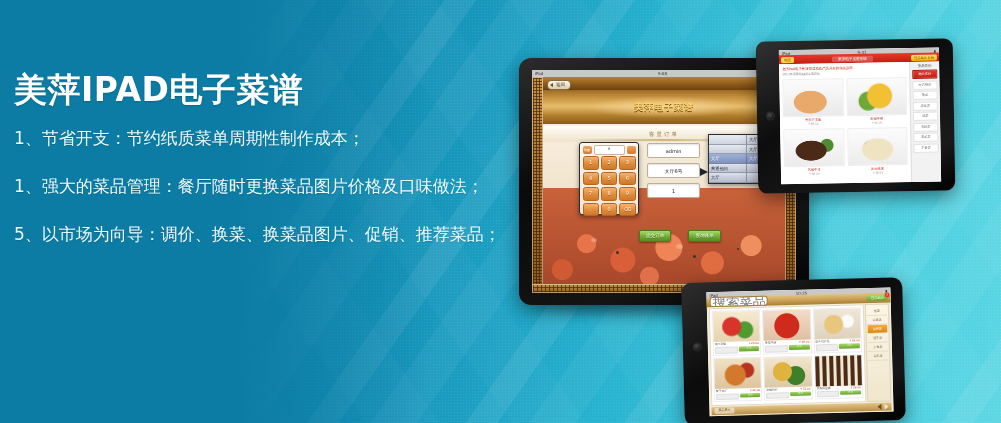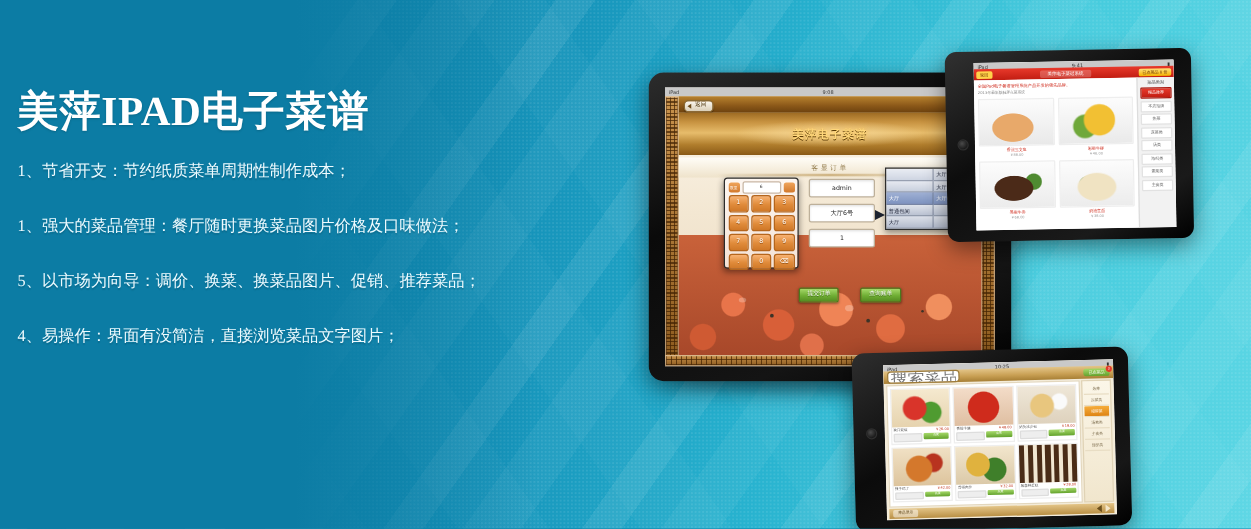--- a/index.html
+++ b/index.html
@@ -31,28 +31,28 @@
       rgba(255,255,255,0.045) 60px,
       rgba(255,255,255,0.045) 120px);
     opacity:.6;}
   .bg-left-fade{position:absolute;left:0;top:0;width:430px;height:100%;
     background:linear-gradient(90deg,#0c7ca4 0%,#0c7ca4 55%,rgba(12,124,164,0) 100%);}
   .bg-dots{position:absolute;inset:0;opacity:.10;
     background-image:radial-gradient(rgba(255,255,255,.9) 0.6px, rgba(0,0,0,0) 0.7px);
     background-size:3px 3px;}
 
   
-  .copy{position:absolute;left:14px;top:72px;width:420px;font-family:Liberation Serif, serif;}
+  .copy{position:absolute;left:14px;top:72px;width:420px;}
   .headline{
     font-size:33px;font-weight:bold;color:#ffffff;letter-spacing:.5px;
     line-height:1.1;margin:0 0 22px 0;white-space:nowrap;
     text-shadow:0 1px 2px rgba(0,0,0,.18);}
   .bullets{list-style:none;margin:0;padding:0;}
   .bullets li{
-    font-size:13px;color:#eefbff;line-height:1;margin-bottom:31px;
+    font-size:17px;color:#eefbff;line-height:1;margin-bottom:31px;
     white-space:nowrap;text-shadow:0 1px 1px rgba(0,0,0,.15);}
 
   
   .tablet{position:absolute;background:#121212;
     box-shadow:0 6px 18px rgba(0,0,0,.45);}
   .home-btn{position:absolute;border-radius:50%;
     background:radial-gradient(circle at 38% 34%,#4a4a4a,#1b1b1b 70%);
     border:1px solid #2f2f2f;}
   .screen{position:absolute;overflow:hidden;background:#fff;}
 
@@ -270,21 +270,20 @@
   <div class="bg-stripes2"></div>
   <div class="bg-dots"></div>
   <div class="bg-left-fade"></div>
 
   <div class="copy">
     <h1 class="headline">美萍IPAD电子菜谱</h1>
     <ul class="bullets">
       <li>1、节省开支：节约纸质菜单周期性制作成本；</li>
       <li>1、强大的菜品管理：餐厅随时更换菜品图片价格及口味做法；</li>
       <li>5、以市场为向导：调价、换菜、换菜品图片、促销、推荐菜品；</li>
-      <li>4、易操作：界面有没简洁，直接浏览菜品文字图片；</li>
     </ul>
   </div>
 
   <div class="shadow-blob" style="left:540px;top:292px;width:250px;height:22px;"></div>
   <div class="shadow-blob" style="left:700px;top:408px;width:190px;height:16px;"></div>
 
   <div class="tablet" id="tablet-main">
     <div class="home-btn"></div>
     <div class="screen">
       <div class="mainapp">

